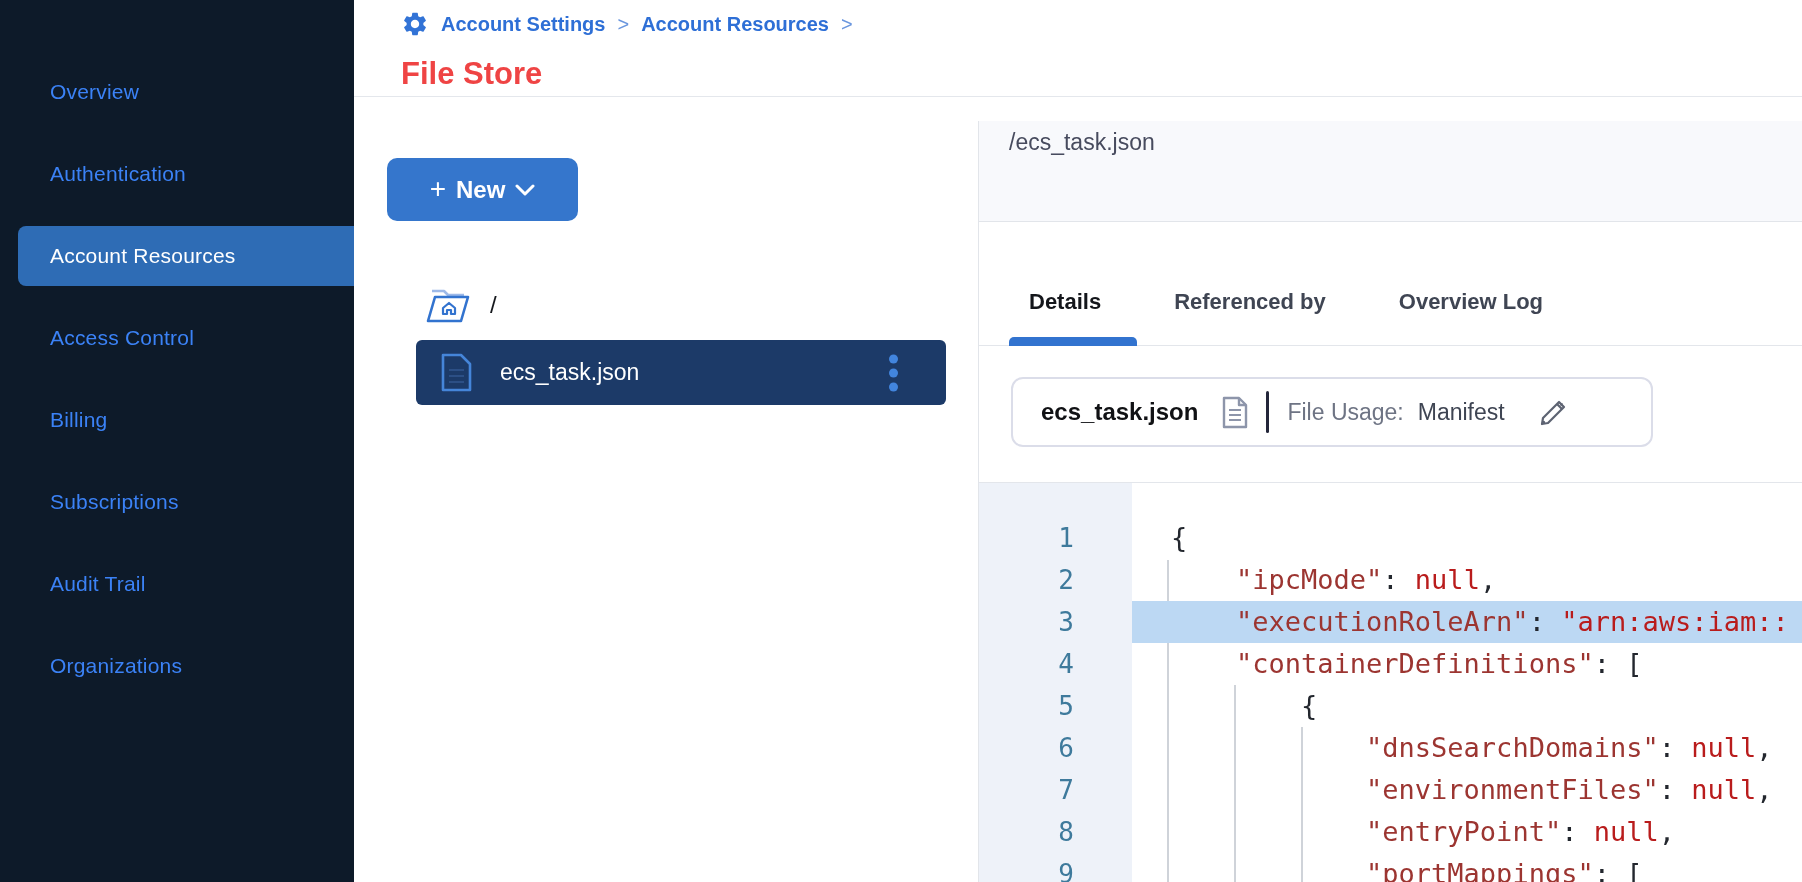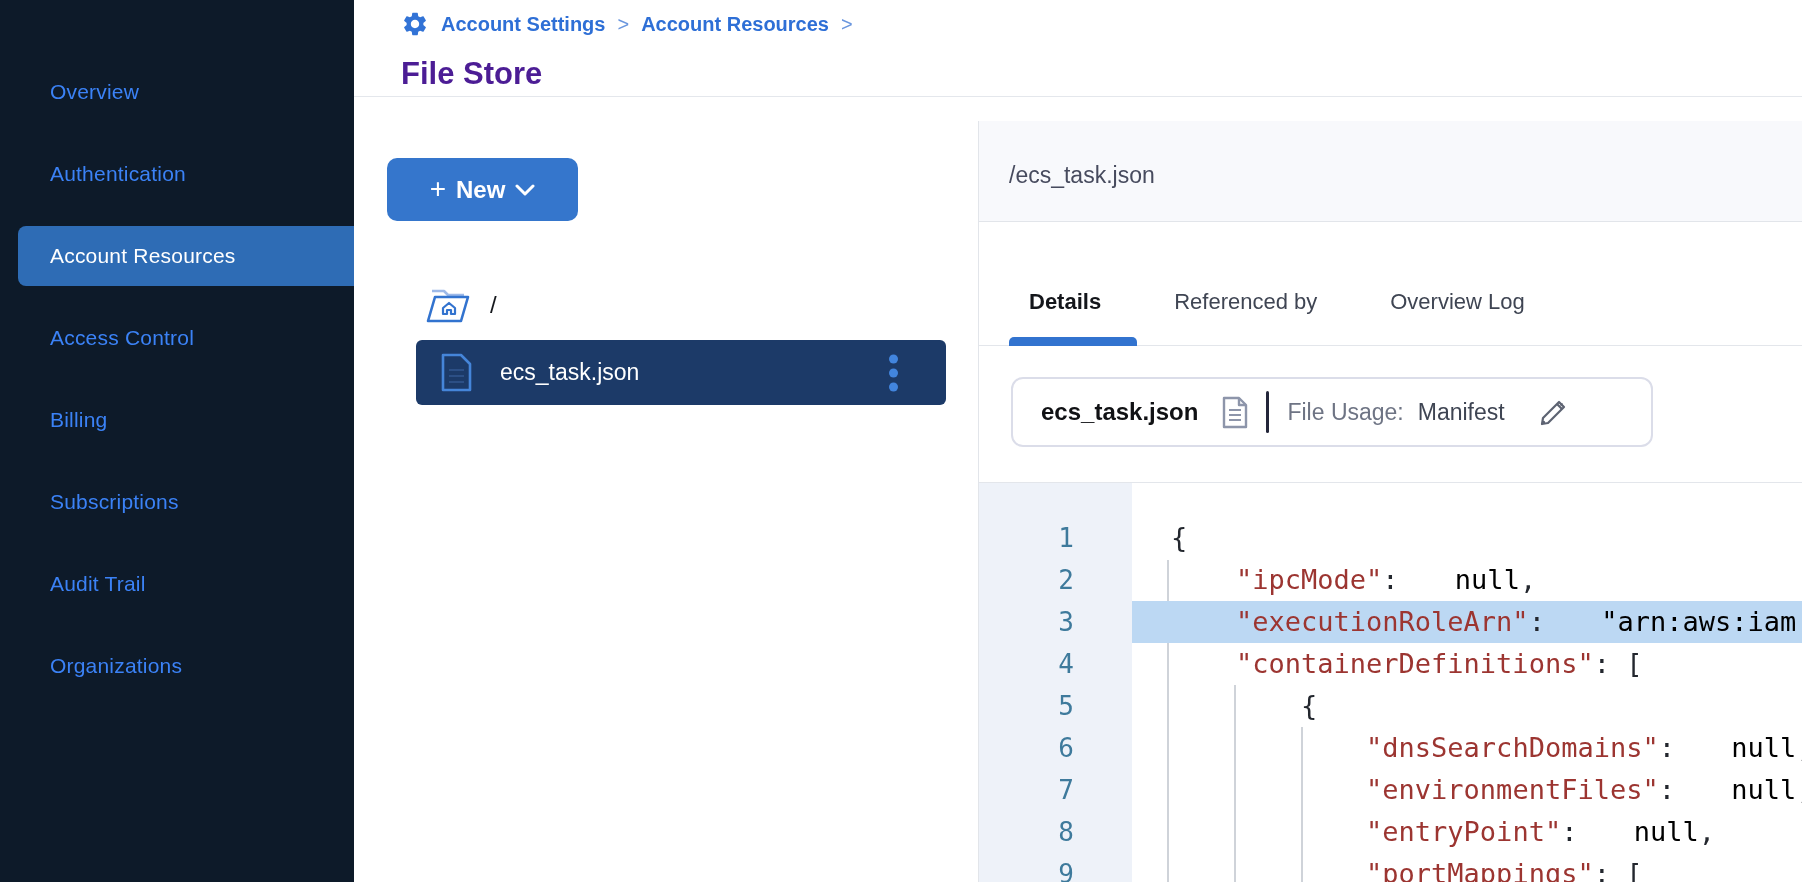--- a/index.html
+++ b/index.html
@@ -12,21 +12,21 @@
   .nav-item { height:60px; margin-bottom:22px; display:flex; align-items:center; padding-left:50px;
               color:#3b82f6; font-size:21px; letter-spacing:.2px; cursor:pointer; }
   .nav-item.active { background:#2e6cb5; margin-left:18px; padding-left:32px; border-radius:8px 0 0 8px; color:#ffffff; }
 
   
   .topbar { position:absolute; left:354px; top:0; width:1448px; height:97px; background:#fff; border-bottom:1px solid #e4e7ec; }
   .breadcrumb { position:absolute; left:47px; top:10px; display:flex; align-items:center; gap:12px; }
   .crumb { color:#2e6fd6; font-size:20px; font-weight:700; cursor:pointer; }
   .crumb-sep { color:#6a96de; font-size:20px; font-weight:400; }
   .gear { width:28px; height:28px; flex:0 0 auto; }
-  .page-title { position:absolute; left:47px; top:56px; font-size:31px; font-weight:700; color:#4c1d95; }
+  .page-title { position:absolute; left:47px; top:56px; font-size:31px; font-weight:700; color:#ef4444; }
 
   
   .filepanel { position:absolute; left:354px; top:121px; width:624px; height:761px; background:#fff; }
   .btn-new { position:absolute; left:33px; top:37px; width:191px; height:63px; background:#3576cc; border:none;
              border-radius:10px; color:#fff; font-family:"Liberation Sans",sans-serif; font-size:24px; font-weight:700;
              display:flex; align-items:center; justify-content:center; gap:10px; cursor:pointer; }
   .btn-new .plus { font-size:28px; font-weight:400; line-height:1; margin-top:-2px; }
   .folder-row { position:absolute; left:70px; top:164px; display:flex; align-items:center; gap:18px; cursor:pointer; }
   .folder-row .slash { font-size:24px; color:#15181c; }
   .file-row { position:absolute; left:62px; width:530px; height:65px; display:flex; align-items:center;
@@ -36,25 +36,25 @@
   .file-row .ficon { margin-left:25px; flex:0 0 auto; }
   .file-row .fname { margin-left:28px; font-size:23px; font-weight:500; }
   .file-row.selected .fname { color:#ffffff; }
   .file-row.plain .fname { color:#24416e; }
   .kebab { position:absolute; right:44px; top:50%; transform:translateY(-50%); display:flex; flex-direction:column; gap:5px; cursor:pointer; padding:4px; }
   .kebab i { width:9px; height:9px; border-radius:50%; background:#4285de; display:block; }
 
   
   .detailpanel { position:absolute; left:978px; top:121px; width:824px; height:761px; background:#fff; border-left:1px solid #e2e5ea; }
   .pathbar { position:absolute; left:0; top:0; width:824px; height:101px; background:#f8f9fc; border-bottom:1px solid #e2e5ea;
-             display:flex; align-items:center; padding-left:30px; }
+             display:flex; align-items:flex-start; padding-left:30px; }
   .pathbar .path { font-size:23px; color:#474b5e; margin-top:8px; }
   .tabsrow { position:absolute; left:0; top:101px; width:824px; height:124px; background:#fff; border-bottom:1px solid #e3e6eb;
              display:flex; align-items:flex-end; padding:0 0 30px 50px; gap:73px; }
-  .tab { font-size:22px; color:#3f4553; font-weight:400; cursor:pointer; }
+  .tab { font-size:22px; color:#3f4553; font-weight:700; cursor:pointer; }
   .tab.active { color:#14161b; font-weight:700; }
   .tab-underline { position:absolute; left:30px; bottom:-1px; width:128px; height:9px; background:#3273cf; border-radius:5px 5px 0 0; }
 
   .detailsection { position:absolute; left:0; top:225px; width:824px; height:137px; background:#fff; border-bottom:1px solid #e3e6eb; }
   .filecard { position:absolute; left:32px; top:31px; width:642px; height:70px; border:2px solid #dbdde9; border-radius:12px;
               display:flex; align-items:center; padding:0 20px 0 28px; background:#fff; }
   .filecard .fcname { font-size:24px; font-weight:700; color:#101114; }
   .filecard .fcdoc { margin-left:24px; flex:0 0 auto; }
   .filecard .vbar { width:3px; height:42px; background:#23263a; margin-left:18px; border-radius:2px; }
   .filecard .usage-label { margin-left:18px; font-size:23px; color:#6e7484;text-align:center; }
@@ -64,21 +64,21 @@
   
   .codearea { position:absolute; left:0; top:362px; width:824px; height:399px; overflow:hidden; background:#fff; }
   .gutter { position:absolute; left:0; top:0; width:153px; height:399px; background:#eef2f9; padding-top:34px; }
   .gutter .ln { height:42px; line-height:42px; text-align:right; padding-right:58px;
                 font-family:"DejaVu Sans Mono", monospace; font-size:26px; color:#3e7a9c; }
   .coderows { position:absolute; left:153px; top:0; width:671px; height:399px; padding-top:34px; }
   .crow { height:42px; line-height:42px; white-space:pre; font-family:"DejaVu Sans Mono", monospace;
           font-size:27px; color:#23272e; padding-left:39px; position:relative; z-index:1; }
   .crow.hl { background:#bcd8f3; }
   .tok-k { color:#9c3531; }
-  .tok-v { color:#000000;margin-left:40px; }
+  .tok-v { color:#b91c1c; }
   .guide { position:absolute; width:2px; background:#cfd3d9; z-index:0; }
   .guide.g1 { left:35px;  top:77px;  height:322px; }
   .guide.g2 { left:102px; top:202px; height:197px; }
   .guide.g3 { left:169px; top:244px; height:155px; }
 
   svg { display:block; }
 </style>
 </head>
 <body>
 

